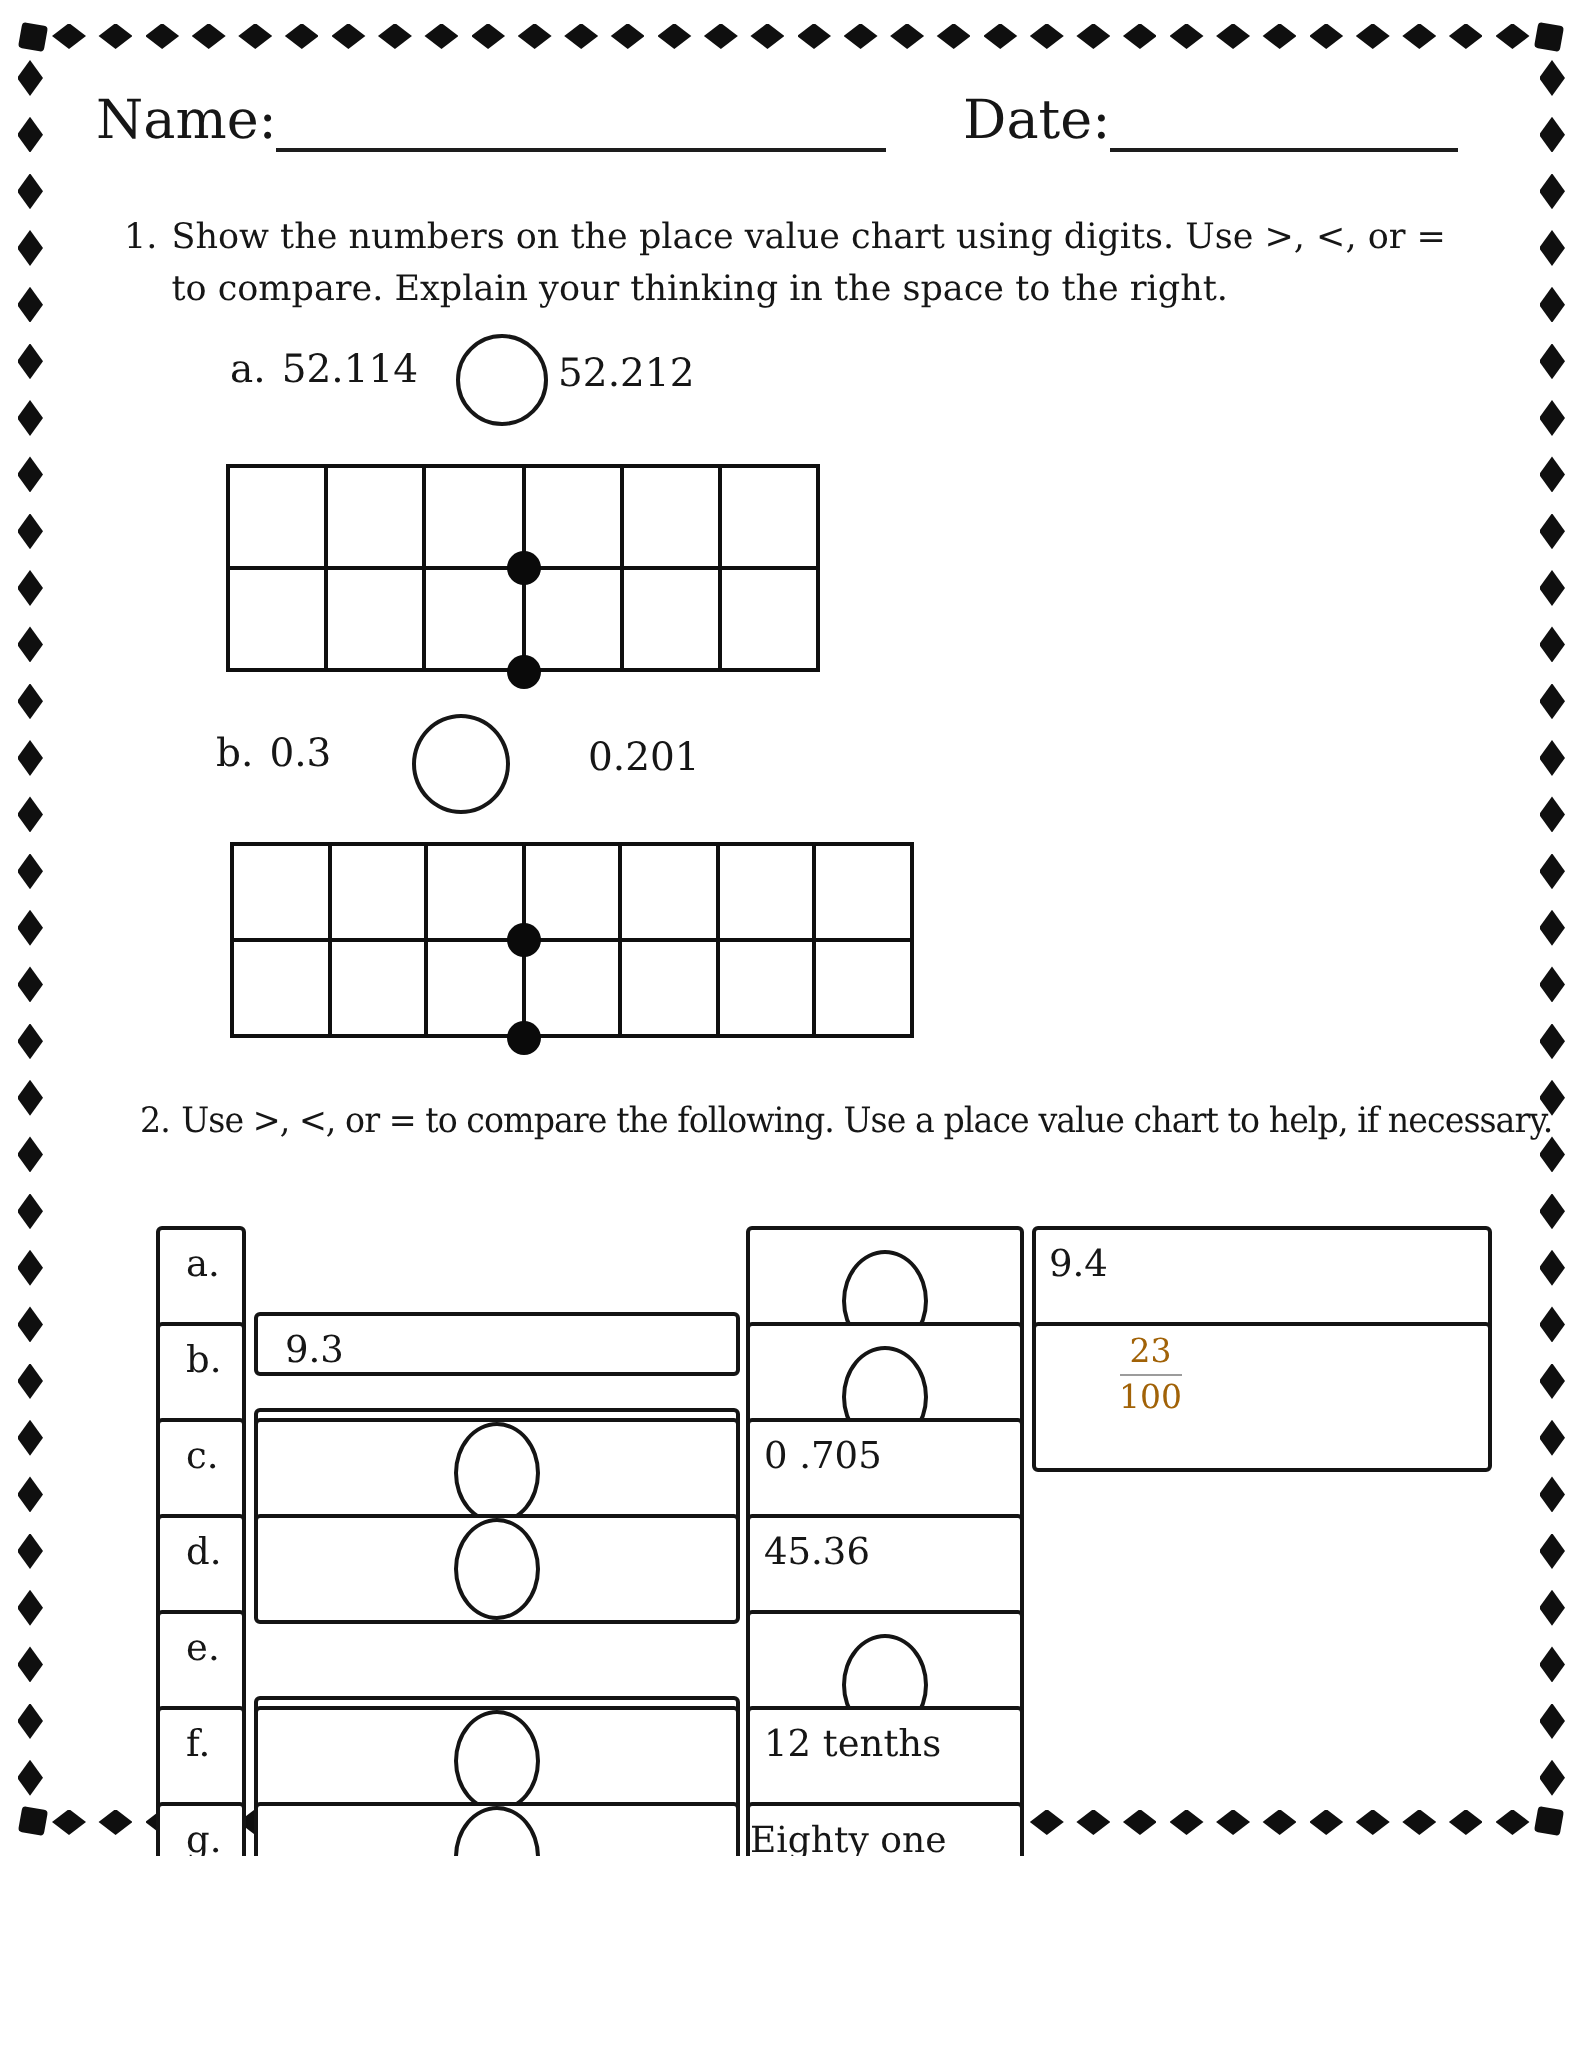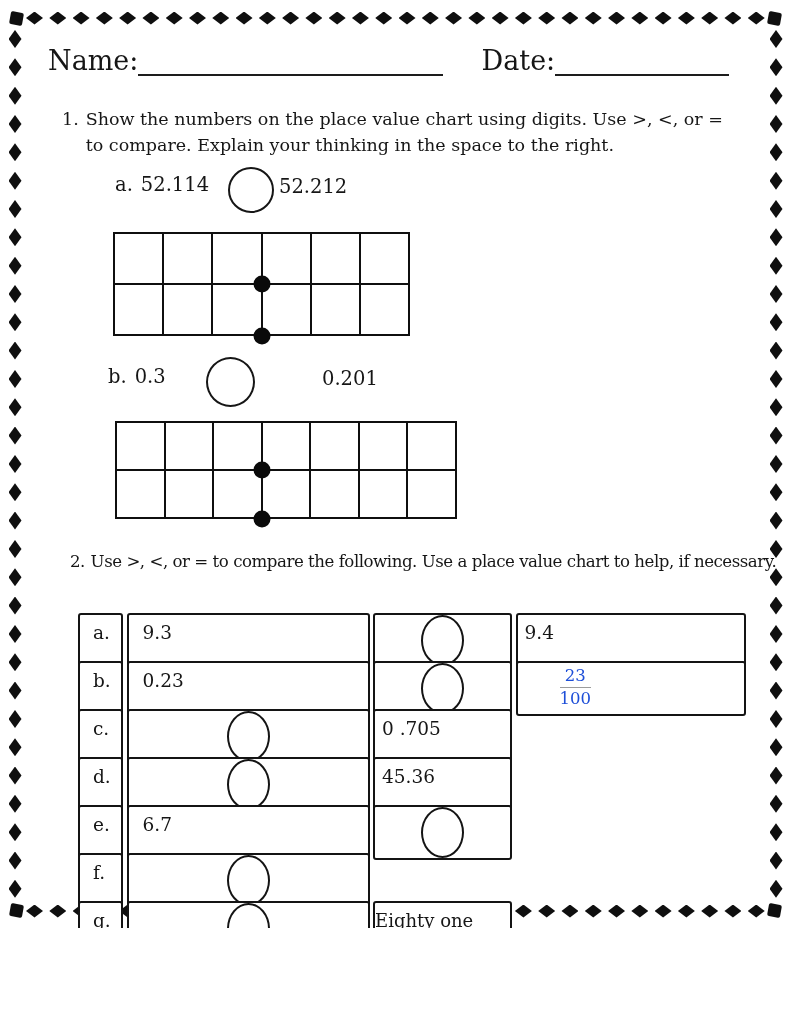--- a/index.html
+++ b/index.html
@@ -50,26 +50,26 @@
   .pv-dot{position:absolute;width:17px;height:17px;background:#0a0a0a;border-radius:50%;
     transform:translate(-50%,-50%);}
   .dot-mid{top:50%;} .dot-bottom{top:100%;}
 
   
   .q2-table{position:absolute;left:78px;top:613px;width:667px;display:flex;flex-direction:column;gap:4px;}
   .t-row{display:grid;grid-template-columns:45px 243px 139px 230px;column-gap:3.5px;height:44px;}
   .cell{border:2.4px solid #141414;border-radius:3px;background:#fff;display:flex;
     align-items:flex-start;font-size:18.5px;padding-top:7px;overflow:visible;}
   .c-letter{padding-left:13px;}
-  .c-left{padding-left:14px;}
+  .c-left{padding-left:14px;margin-top:43px;}
   .c-circle{justify-content:center;align-items:center;padding-top:0;}
   .oval{width:39px;height:47px;border:2.6px solid #141414;border-radius:50%;flex:none;background:#fff0;}
   .c-right{padding-left:7px;}
   .frac-cell{padding-left:42px;padding-top:3px;}
-  .fraction{font-size:16.5px;color:#1d4ed8;text-align:center;line-height:1.2;}
+  .fraction{font-size:16.5px;color:#a16207;text-align:center;line-height:1.2;}
   .fraction .num{display:block;border-bottom:1.6px solid #9c9c9c;padding:0 5px 1px;}
   .fraction .den{display:block;padding-top:1px;}
   .c-right.g-cell{padding-left:0;justify-content:flex-end;padding-right:1px;font-size:18px;}
 </style>
 </head>
 <body>
 
 <div class="page">
 
   <div class="border-strip strip-top">
@@ -253,21 +253,21 @@
       </div>
     <div class="pv-dot dot-mid" style="left: 50%;"></div>
     <div class="pv-dot dot-bottom" style="left: 50%;"></div>
   </div>
 
   <div class="part-line" style="left:108px;top:365px;">
     <span>b.</span>
     <span>0.3</span>
   </div>
   <div class="answer-circle" style="left:206px;top:357px;width:45px;height:46px;"></div>
-  <div class="part-line" style="left:294px;top:367px;margin-left:28px;">
+  <div class="part-line" style="left:294px;top:367px;">
     <span>0.201</span>
   </div>
 
   <div class="pv-chart" style="left:115px;top:421px;width:342px;height:98px;">
     <div class="pv-grid" style="grid-template-columns: repeat(7, 1fr);">
         <div class="pv-cell"></div>
         <div class="pv-cell"></div>
         <div class="pv-cell"></div>
         <div class="pv-cell"></div>
         <div class="pv-cell"></div>
@@ -337,20 +337,21 @@
       <div class="cell c-circle">
         <div class="oval"></div>
       </div>
     </div>
 
     <div class="t-row">
       <div class="cell c-letter">f.</div>
       <div class="cell c-circle">
         <div class="oval"></div>
       </div>
+      <div class="cell c-right">12 tenths</div>
     </div>
 
     <div class="t-row">
       <div class="cell c-letter">g.</div>
       <div class="cell c-circle">
         <div class="oval"></div>
       </div>
       <div class="cell c-right g-cell">Eighty one hundredths</div>
     </div>
 

